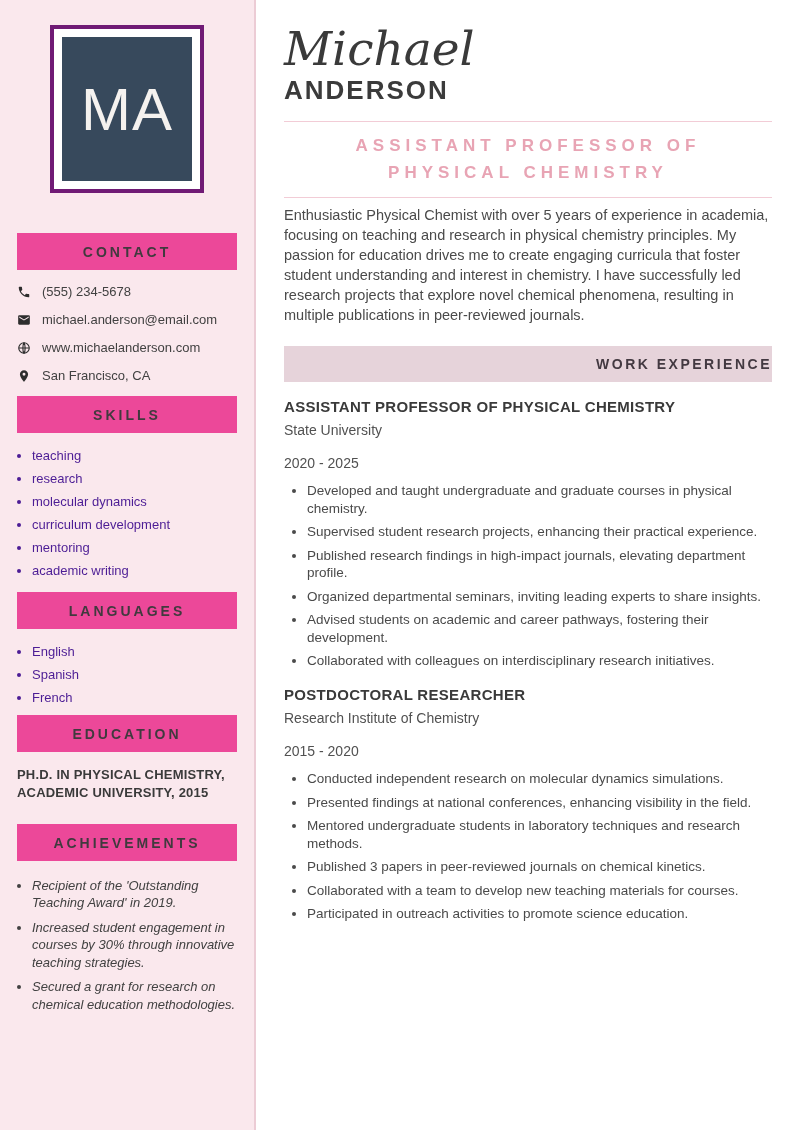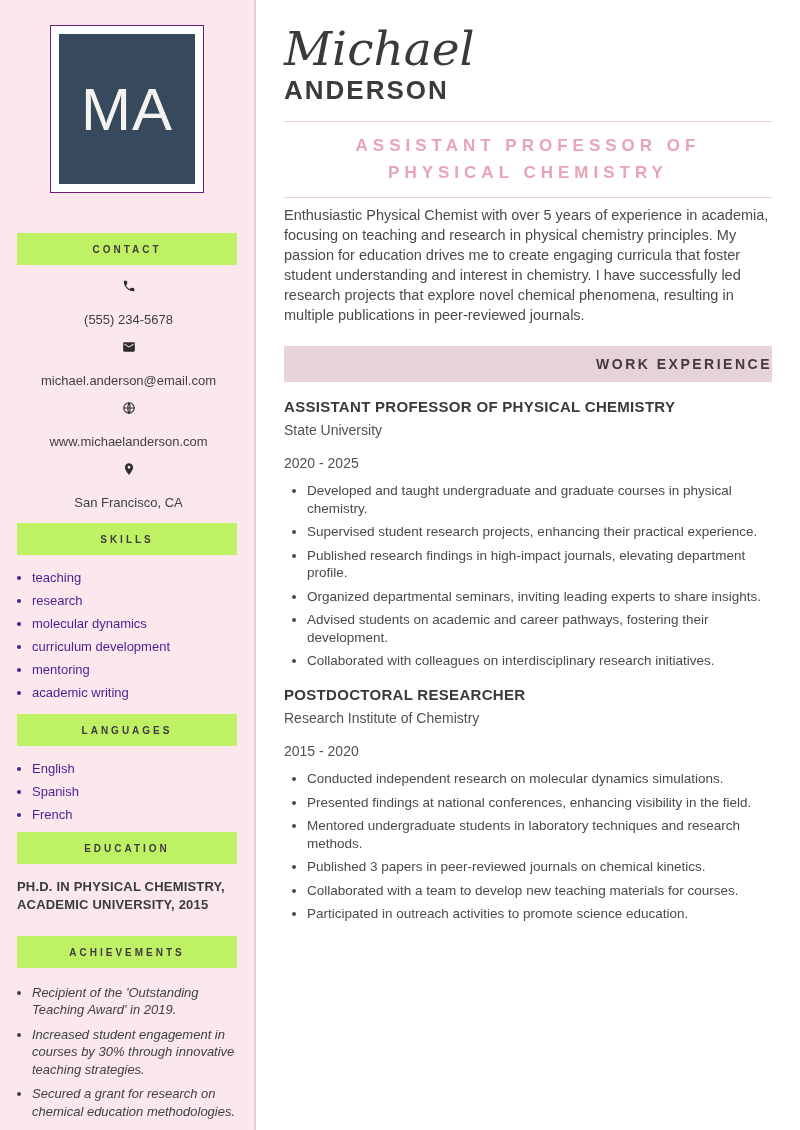--- a/index.html
+++ b/index.html
@@ -1,30 +1,30 @@
 <!DOCTYPE html>
 <html><head>
 <meta charset="utf-8">
 <style>
   * { margin:0; padding:0; box-sizing:border-box; }
   html,body { width:800px; background:#ffffff; font-family:"Liberation Sans", sans-serif; }
   .page { display:flex; width:800px; height:1130px; overflow:hidden; }
 
   
   .sidebar { width:256px; min-width:256px; background:#fae8ed; border-right:2px solid #ecccd5; }
-  .monogram-frame { width:154px; height:168px; margin:25px auto 0; background:#ffffff; border:1px solid #701a75; padding:8px; }
+  .monogram-frame { width:154px; height:168px; margin:25px auto 0; background:#ffffff; border:4px solid #701a75; padding:8px; }
   .monogram-box { width:100%; height:100%; background:#37495c; color:#f5f2ef; display:flex; align-items:center; justify-content:center; font-size:60px; letter-spacing:1px; }
-  .side-head { margin:0 17px; background:#bef264; text-align:center; font-weight:bold; font-size:10px; letter-spacing:3px; color:#403a3e; padding:11px 0 10px; }
+  .side-head { margin:0 17px; background:#ec4899; text-align:center; font-weight:bold; font-size:14px; letter-spacing:3px; color:#403a3e; padding:11px 0 10px; }
   .sec-contact { margin-top:40px; }
   .sec-skills { margin-top:6px; }
   .sec-languages { margin-top:13px; }
   .sec-education { margin-top:10px; }
   .sec-achievements { margin-top:22px; }
   .contact-list { padding:14px 14px 0 17px; }
-  .contact-item { display:flex; align-items:center; gap:19px; margin-bottom:13px; font-size:13px; color:#414141;flex-direction:column; }
+  .contact-item { display:flex; align-items:center; gap:11px; margin-bottom:13px; font-size:13px; color:#414141; }
   .cicon { width:14px; height:14px; color:#2d2d2d; flex:none; display:flex; }
   .cicon svg { width:14px; height:14px; }
   .side-list { margin:16px 0 0 32px; list-style:disc; }
   .side-list li { font-size:13px; color:#4c1d95; margin-bottom:8px; line-height:1.15; }
   .edu-text { margin:14px 17px 0; font-weight:bold; font-size:13px; line-height:1.35; color:#3a3a3a; letter-spacing:0.2px; }
   .ach-list { margin:16px 6px 0 32px; list-style:disc;font-style:italic; }
   .ach-list li { font-size:13px; line-height:1.35; color:#414141; margin-bottom:7px; }
 
   
   .main { flex:1; padding:24px 28px 0 28px; }

